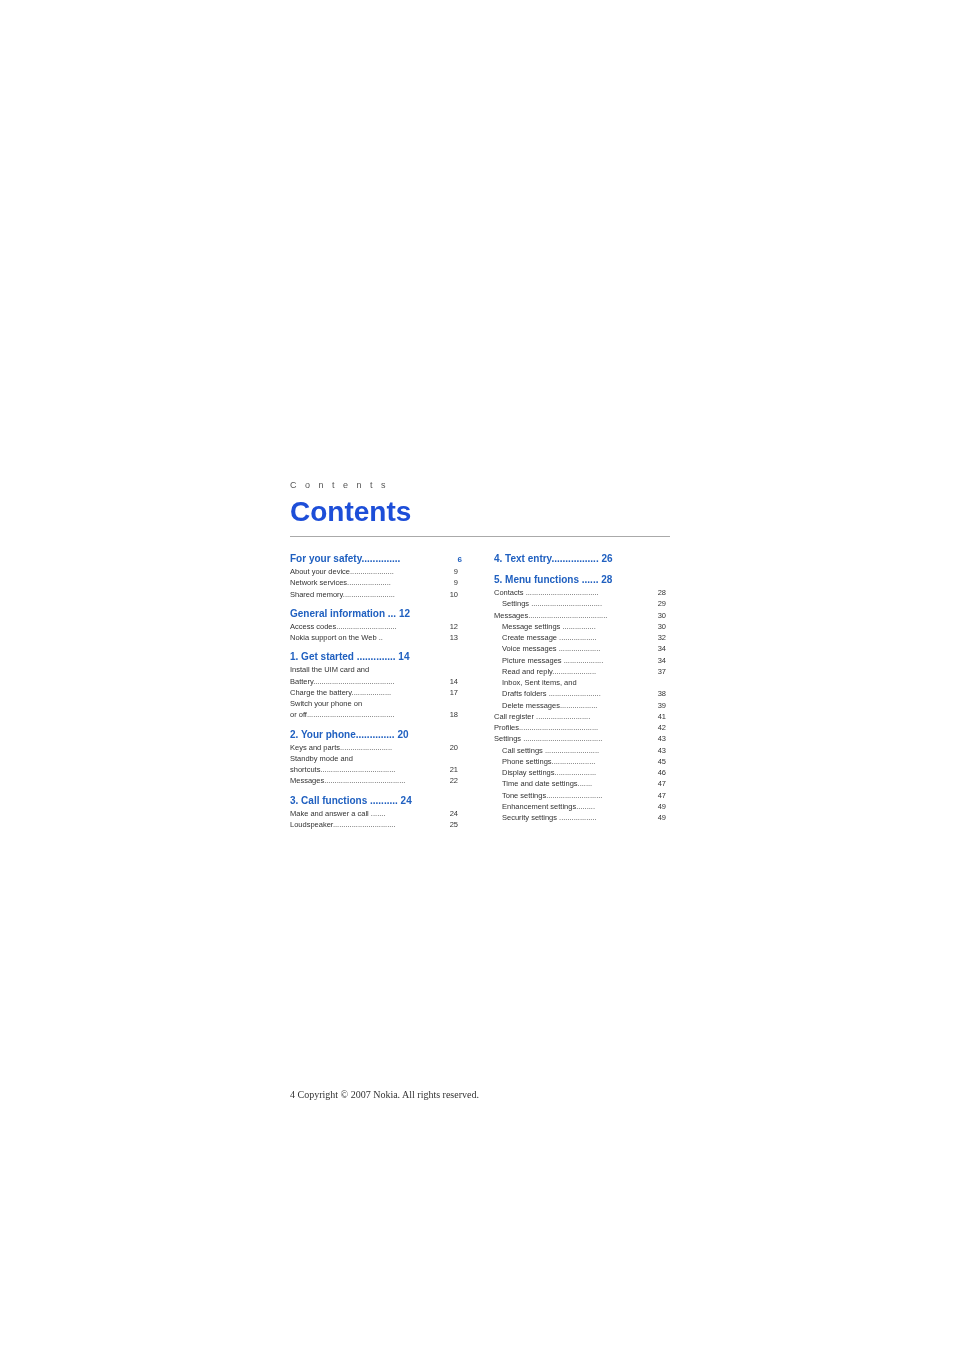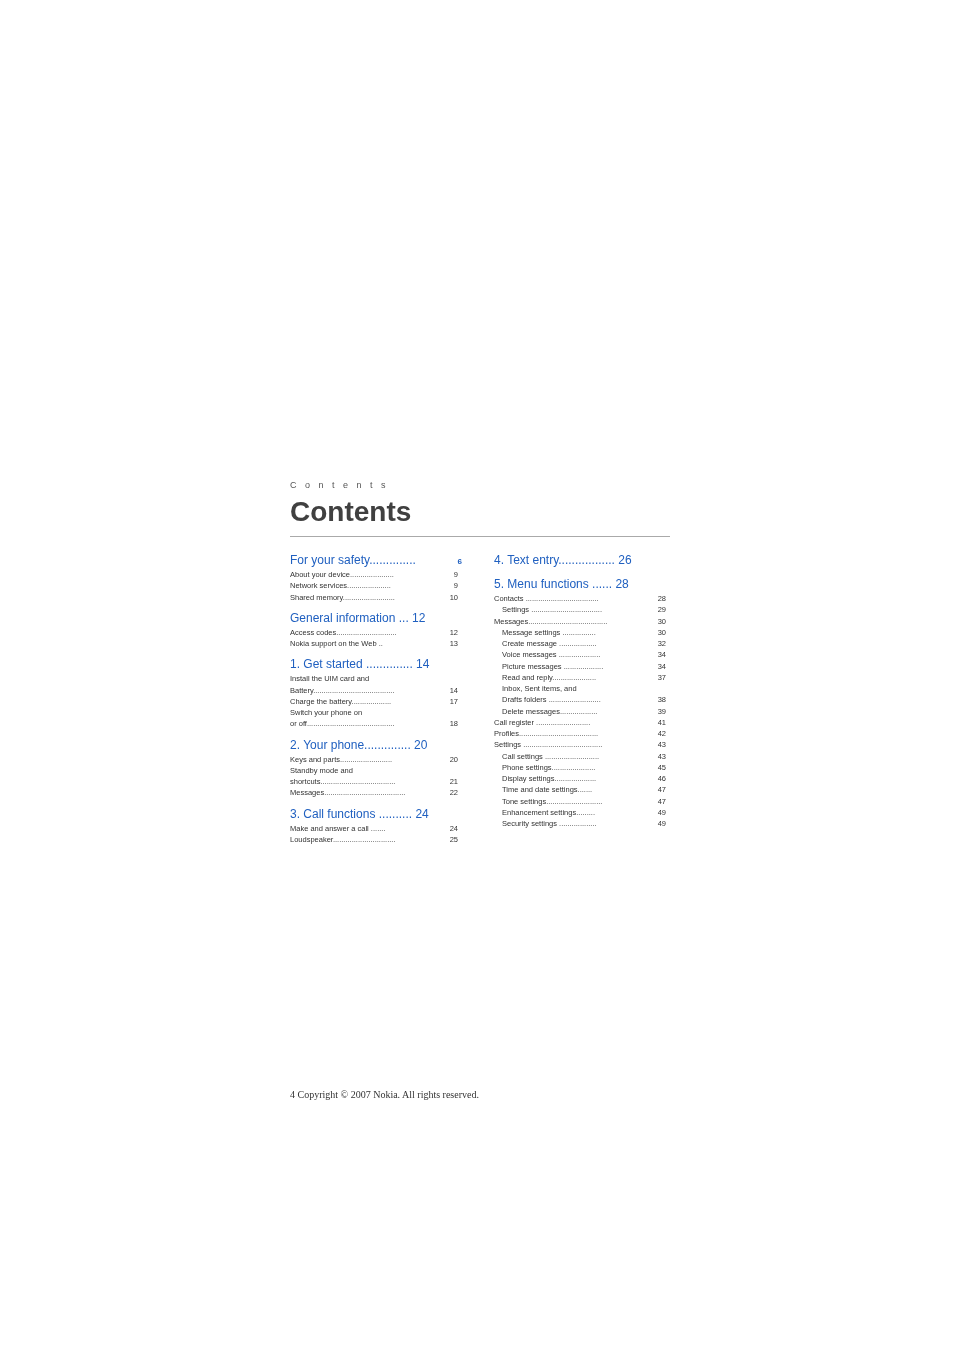--- a/index.html
+++ b/index.html
@@ -35,21 +35,21 @@
       font-size: 9px;
       letter-spacing: 3px;
       color: #555;
       margin-bottom: 6px;
       font-family: Arial, Helvetica, sans-serif;
     }
 
     .contents-title {
       font-size: 28px;
       font-weight: bold;
-      color: #404040;
+      color: #1d4ed8;
       border-bottom: 1px solid #aaa;
       padding-bottom: 8px;
       margin-bottom: 14px;
       font-family: Arial, Helvetica, sans-serif;
     }
 
     .toc-grid {
       display: grid;
       grid-template-columns: 1fr 1fr;
       gap: 0 20px;
@@ -77,22 +77,22 @@
     }
 
     .toc-section-header-row {
       display: flex;
       justify-content: space-between;
       align-items: baseline;
     }
 
     .toc-section-header-row .header-text {
       color: #2060c0;
-      font-weight: normal;
-      font-size: 12px;
+      font-weight: bold;
+      font-size: 10px;
     }
 
     .toc-section-header-row .header-page {
       color: #2060c0;
       font-weight: bold;
       font-size: 8px;
     }
 
     .left-col {
       padding-right: 8px;

